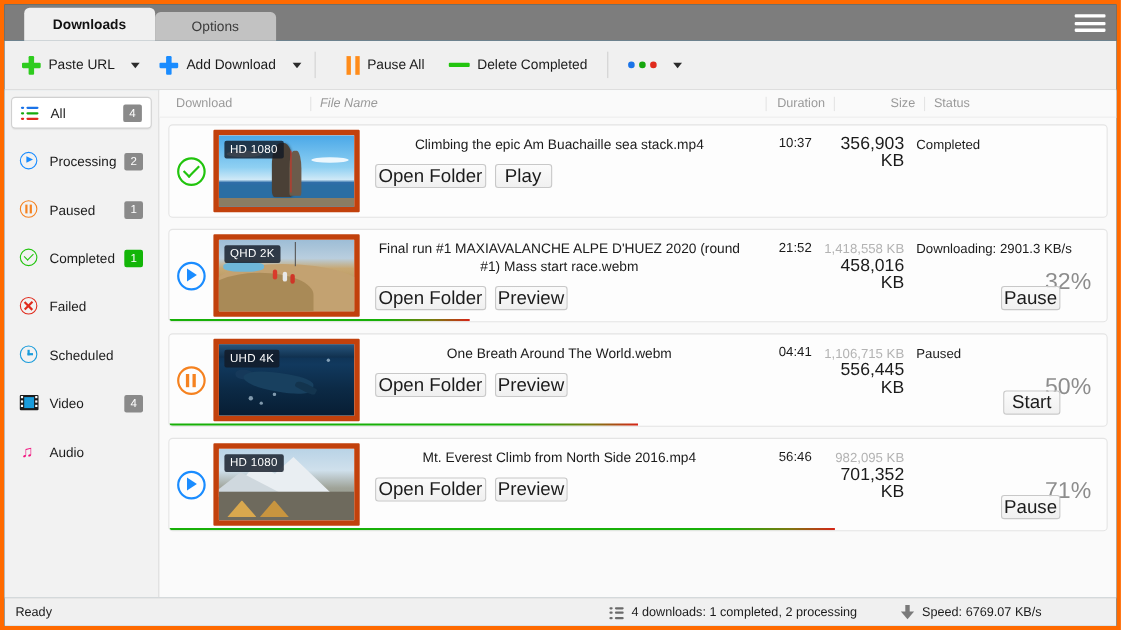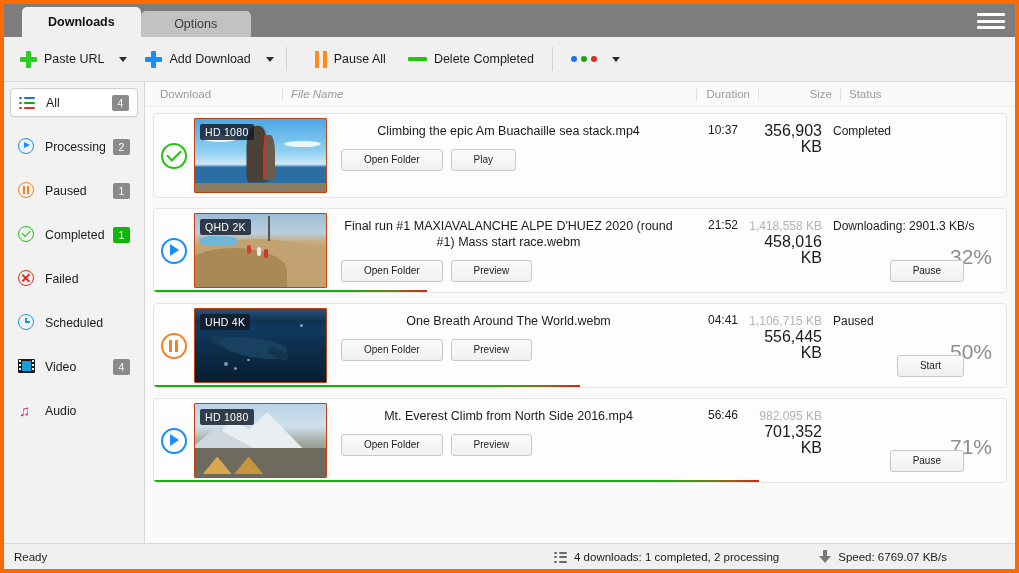--- a/index.html
+++ b/index.html
@@ -168,21 +168,21 @@
     border-left:2.2px solid #22c40e;border-bottom:2.2px solid #22c40e;transform:rotate(-45deg);}
   .s-play{color:#1a8cff;}
   .s-play .tri{position:absolute;left:9px;top:6.5px;width:0;height:0;
     border-left:9px solid #1a8cff;border-top:6px solid transparent;border-bottom:6px solid transparent;}
   .s-pause{color:#f58220;}
   .s-pause .pb{position:absolute;top:7px;width:3px;height:12px;background:#f58220;}
   .s-pause .pb1{left:8px;} .s-pause .pb2{left:14px;}
 
   .thumb{
     width:133px;height:75px;flex:0 0 133px;margin-top:4px;position:relative;
-    border:1px solid #c2410c;box-sizing:border-box;overflow:hidden;border-radius:1px;
+    border:5px solid #c2410c;box-sizing:border-box;overflow:hidden;border-radius:1px;
   }
   .thumb .qual{
     position:absolute;left:5px;top:5px;z-index:4;
     background:rgba(18,26,38,.82);color:#fff;font-size:10.5px;
     padding:2px 5px;border-radius:2px;letter-spacing:.3px;
   }
   .tbody{position:absolute;inset:0;}
 
   
   .art-stack{background:linear-gradient(#4aa8e8 0%,#8fd0f2 45%,#cfe9f7 62%,#2f6ea8 66%,#1d5a92 100%);}
@@ -228,22 +228,22 @@
     clip-path:polygon(0% 100%,40% 16%,100% 100%);}
   .art-everest .rocks{position:absolute;left:0;bottom:0;width:100%;height:40%;background:#6e6a5d;}
   .art-everest .tent{position:absolute;bottom:4%;width:22%;height:24%;background:#d9a84e;
     clip-path:polygon(50% 0%,100% 100%,0% 100%);}
   .art-everest .t1{left:6%;} .art-everest .t2{left:30%;background:#c8953f;}
 
   .info{flex:1 1 auto;min-width:0;padding:9px 0 0 14px;box-sizing:border-box;}
   .fname{font-size:12.5px;color:#1b1b1b;line-height:16px;max-width:370px;text-align:center;}
   .actions{margin-top:10px;display:flex;gap:8px;}
   .btn{
-    min-width:52px;height:22px;line-height:20px;padding:0 22px;
-    font-size:10px;color:#1b1b1b;text-align:center;
+    min-width:52px;height:22px;line-height:20px;padding:0 2px;
+    font-size:17px;color:#1b1b1b;text-align:center;
     background:linear-gradient(#fbfbfb,#f0f0f0);
     border:1px solid #c8c8c8;border-radius:3px;cursor:pointer;user-select:none;
     box-sizing:border-box;
   }
 
   .meta{width:330px;flex:0 0 330px;position:relative;padding-top:9px;box-sizing:border-box;height:100%;}
   .mline{display:flex;align-items:flex-start;}
   .dur{width:62px;text-align:right;font-size:12px;color:#1b1b1b;}
   .sizes{width:84px;text-align:right;padding-left:6px;box-sizing:border-box;}
   .size-total{font-size:12px;color:#b3b3b3;line-height:16px;}

